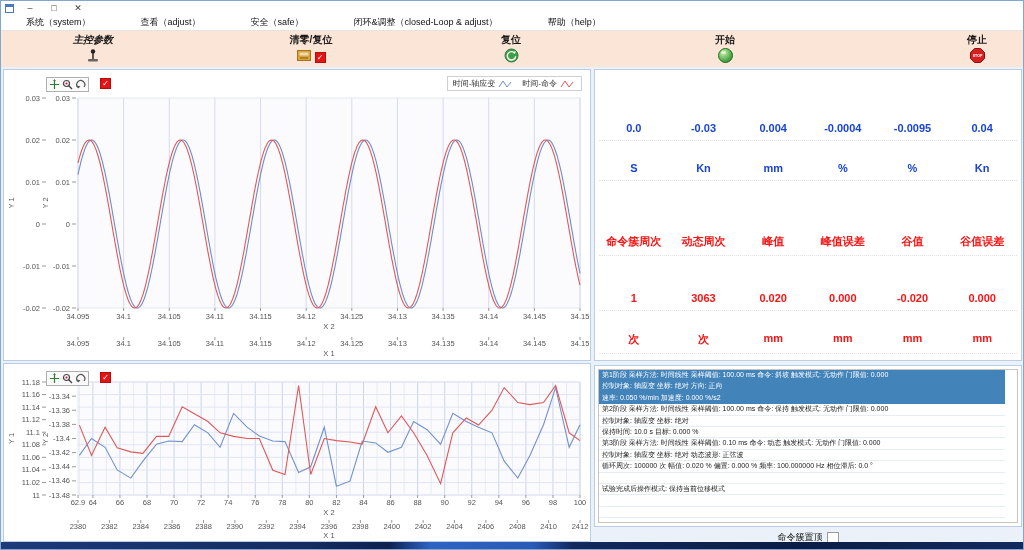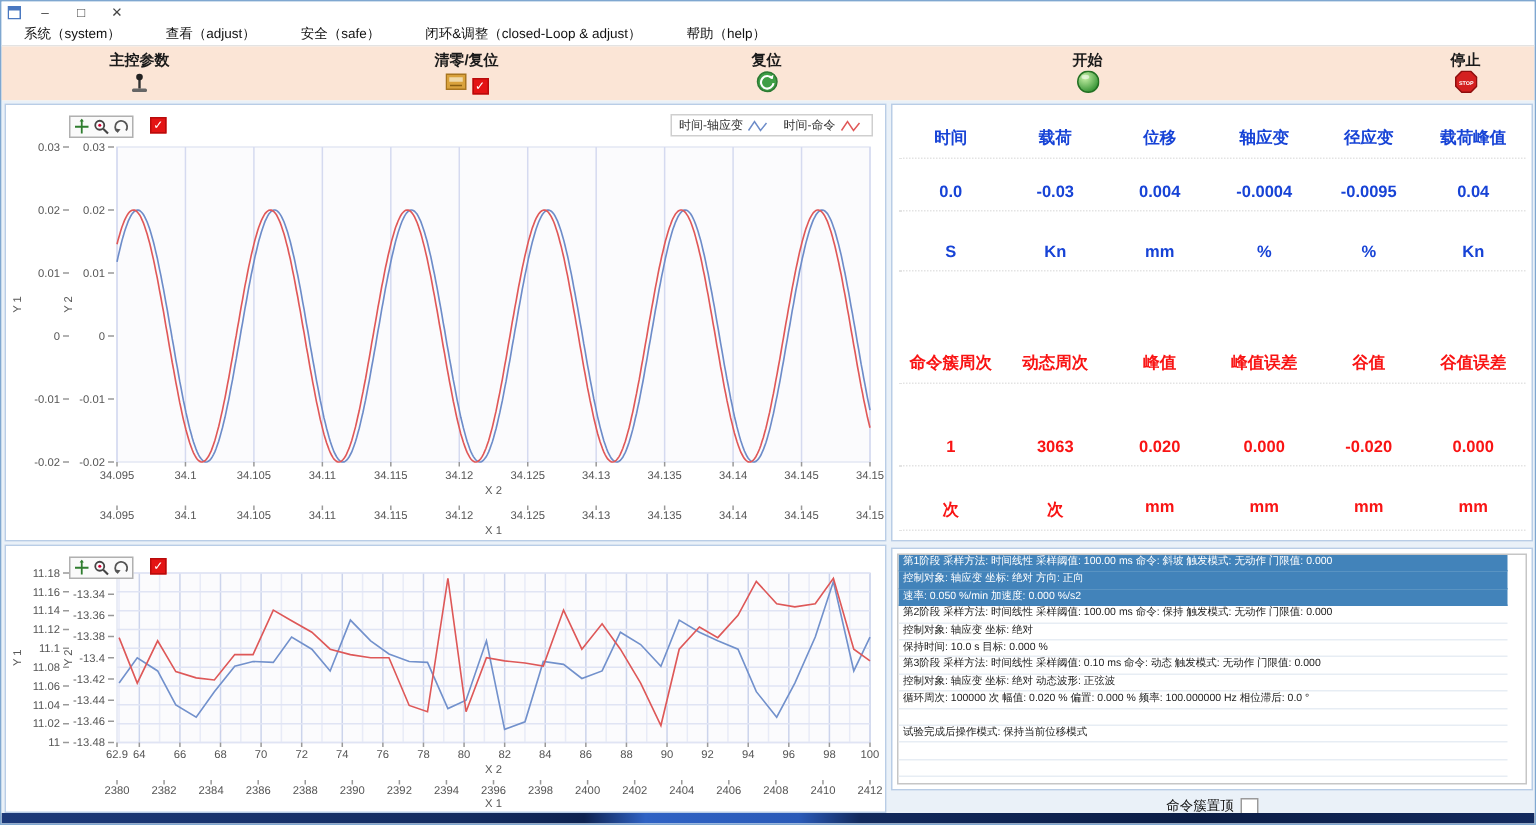--- a/index.html
+++ b/index.html
@@ -6,21 +6,21 @@
   #app{position:relative;width:1024px;height:550px;background:#fff;overflow:hidden;
        font-family:"Liberation Sans","DejaVu Sans",sans-serif;border:1px solid #7fa7d0;box-sizing:border-box;}
   
   #titlebar{position:absolute;left:0;top:0;width:100%;height:14px;background:#fff;display:flex;align-items:center;}
   #titlebar .appicon{margin:0 4px 0 4px;display:inline-flex;}
   #titlebar #title{font-size:8.5px;color:#222;flex:1;white-space:nowrap;overflow:hidden;}
   .wctl{width:24px;text-align:center;font-size:9px;color:#444;line-height:14px;cursor:default;}
   
   #menubar{position:absolute;left:0;top:14px;width:100%;height:15px;background:#fff;border-bottom:1px solid #e3e3e3;
            display:flex;align-items:center;font-size:9px;color:#111;}
-  #menubar .mitem{padding:0 15px;white-space:nowrap;text-align:right;}
+  #menubar .mitem{padding:0 25px;white-space:nowrap;text-align:right;}
   
   #toolbar{position:absolute;left:0;top:30px;width:100%;height:36px;background:#fbe5d6;}
   .tgroup{position:absolute;top:2px;width:96px;text-align:center;}
   .tgroup .tlabel{font-size:10px;font-weight:700;color:#1a1a1a;display:block;}
   .tgroup .ticon{margin-top:2px;height:16px;display:flex;align-items:center;justify-content:center;gap:3px;}
   .redchk{display:inline-flex;width:11px;height:11px;background:#e41414;color:#fff;font-size:8px;line-height:11px;
           align-items:center;justify-content:center;border:1px solid #b80b0b;box-sizing:border-box;}
   
   #main{position:absolute;left:0;top:66px;width:1024px;height:477px;background:#eaf1f8;}
   .panel{position:absolute;background:#fff;border:1px solid #b9cde6;box-sizing:border-box;}
@@ -75,21 +75,21 @@
 
   <div id="menubar">
       <span class="mitem">系统（system）</span>
       <span class="mitem">查看（adjust）</span>
       <span class="mitem">安全（safe）</span>
       <span class="mitem">闭环&amp;调整（closed-Loop &amp; adjust）</span>
       <span class="mitem">帮助（help）</span>
     </div>
 
   <div id="toolbar">
-      <div class="tgroup" style="left: 44px;">
+      <div class="tgroup" style="left: 44px; font-style: italic;">
         <span class="tlabel">主控参数</span>
         <div class="ticon">
           <span><svg width="14" height="14">
               <rect x="2" y="11" width="10" height="2.4" rx="1" fill="#666"></rect>
               <line x1="7" y1="4" x2="7" y2="11" stroke="#333" stroke-width="1.6"></line>
               <circle cx="7" cy="3.4" r="2.2" fill="#222"></circle>
             </svg></span>
         </div>
       </div>
       <div class="tgroup" style="left: 262px;">
@@ -456,28 +456,20 @@
           </span>
           <span class="mi">
             <svg width="11" height="11">
               <path d="M9 8 A4 4 0 1 0 3 8.5" fill="none" stroke="#555" stroke-width="1.2"></path>
               <path d="M1.6 6.6 L3.4 9.6 L5.4 7.2 Z" fill="#555"></path>
             </svg>
           </span>
         </div><span class="redchk minibar-chk" style="left: 96px; top: 8px;">✓</span></div>
 
     <div class="panel" id="p-table">
-        <div class="mrow mblue" style="top: 14px;">
-          <span>时间</span>
-          <span>载荷</span>
-          <span>位移</span>
-          <span>轴应变</span>
-          <span>径应变</span>
-          <span>载荷峰值</span>
-        </div>
         <div class="mrow mblue" style="top: 52px;">
           <span>0.0</span>
           <span>-0.03</span>
           <span>0.004</span>
           <span>-0.0004</span>
           <span>-0.0095</span>
           <span>0.04</span>
         </div>
         <div class="mrow mblue" style="top: 92px;">
           <span>S</span>

